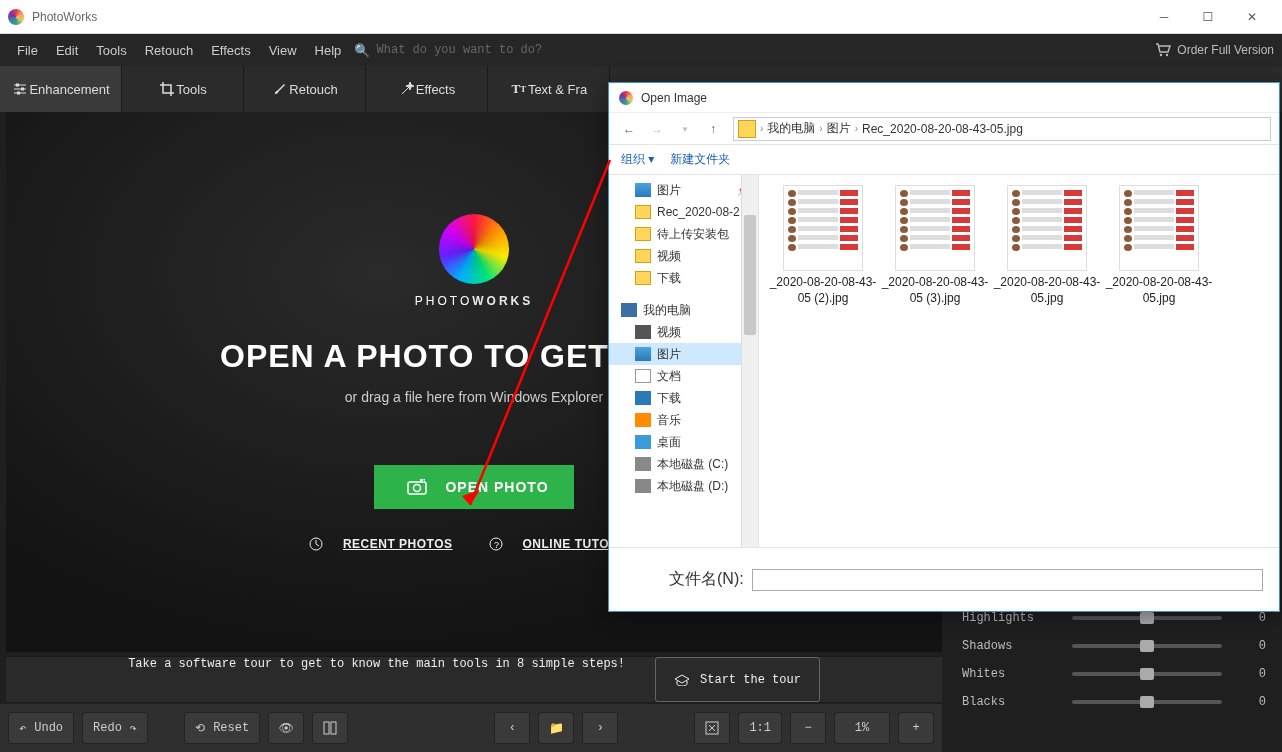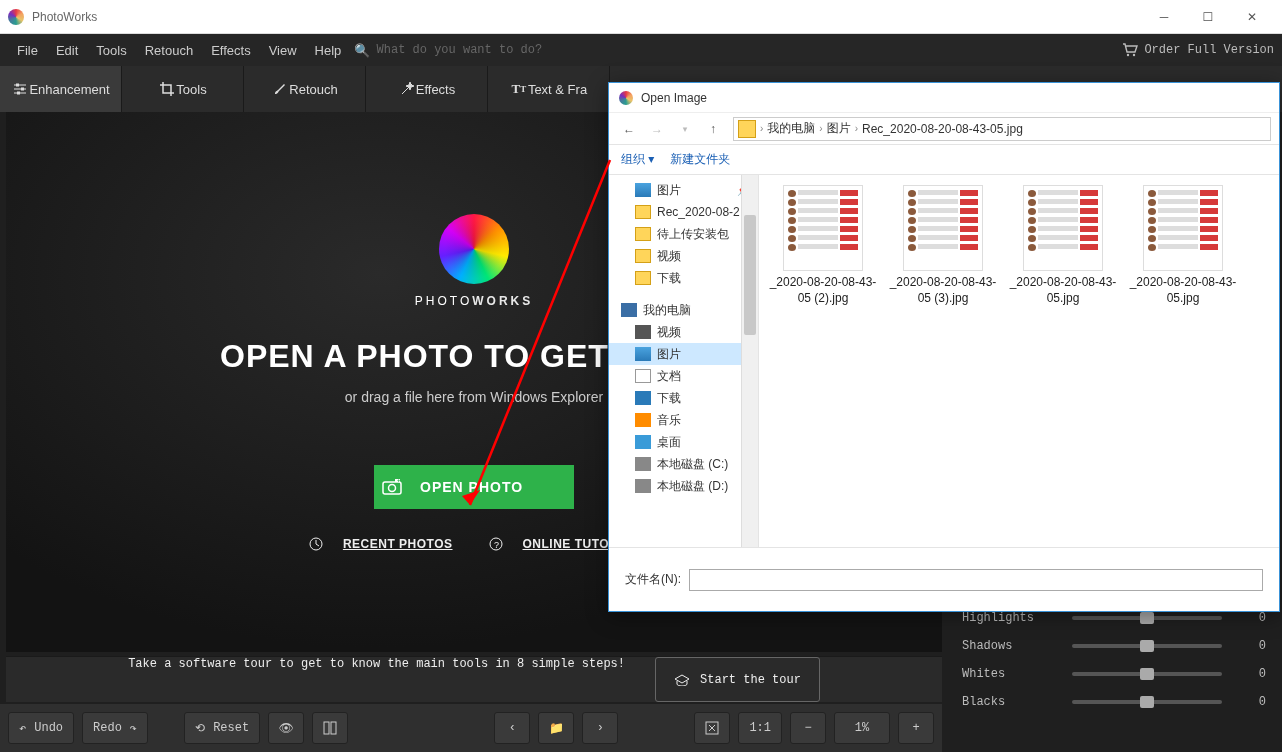--- a/index.html
+++ b/index.html
@@ -10,39 +10,39 @@
 .titlebar .logo { width: 16px; height: 16px; border-radius: 50%; background: conic-gradient(#e63946,#f4a261,#e9c46a,#2a9d8f,#457b9d,#7b2cbf,#e63946); margin-right: 8px; }
 .titlebar .title { font-size: 12px; color: #666; }
 .win-controls { margin-left: auto; display: flex; }
 .win-controls div { width: 44px; height: 34px; display: flex; align-items: center; justify-content: center; color: #555; font-size: 12px; }
 
 
 .menubar { height: 32px; background: #262626; color: #ccc; display: flex; align-items: center; padding: 8px 8px; font-size: 13px; }
 .menubar .mi { padding: 0 9px; cursor: pointer; }
 .menubar .search-ico { margin-left: 4px; color: #888; }
 .menubar .search-pl { color: #666; font-family: "Courier New", monospace; font-size: 12px; margin-left: 6px; }
-.menubar .order { margin-left: auto; display: flex; align-items: center; color: #bbb; font-family: Liberation Mono, monospace; font-size: 12px; }
+.menubar .order { margin-left: auto; display: flex; align-items: center; color: #bbb; font-family: Liberation Sans, sans-serif; font-size: 12px; }
 .menubar .order svg { margin-right: 6px; }
 
 
 .tooltabs { height: 46px; background: #2b2b2b; display: flex; }
 .tooltabs .tab { width: 122px; display: flex; align-items: center; justify-content: center; gap: 0; color: #ddd; font-size: 13px; border-right: 1px solid #1a1a1a; }
 .tooltabs .tab.active { background: #3a3a3a; }
 .tooltabs .tab .ico { width: 18px; height: 18px; display: flex; align-items: center; justify-content: center; }
 
 
 .canvas { position: absolute; top: 112px; left: 6px; right: 340px; bottom: 100px; background: radial-gradient(ellipse at 40% 30%, #2a2a2a 0%, #131313 70%); display:flex; align-items:center; justify-content:center; }
 .canvas-inner { text-align:center; color:#fff; }
 .pw-logo { width:70px; height:70px; margin:0 auto 10px; border-radius:50%; background: conic-gradient(#ff1744,#ff9100,#ffea00,#00e676,#00b0ff,#651fff,#d500f9,#ff1744); position:relative; }
 .pw-logo::after{content:"";position:absolute;inset:0;background:radial-gradient(circle at 50% 50%, rgba(0,0,0,0.15) 0%, transparent 60%);}
 .pw-brand { font-family:"Arial"; font-size:12px; letter-spacing:3px; color:#e8e8e8; font-weight:bold; margin-bottom:30px; }
 .pw-brand span{color:#fff;font-weight:400;}
 .canvas h1 { font-family: "Arial Black", Arial; font-weight: 800; font-size: 32px; letter-spacing: 1px; margin-bottom:14px;}
 .canvas .sub { font-size:14px; color:#ccc; margin-bottom:60px;}
-.open-btn { width:200px; height:44px; background:#2eb24a; color:#fff; display:flex; align-items:center; justify-content:flex-start; gap:10px; margin:0 auto 28px; font-family:Arial; font-weight:bold; font-size:14px; letter-spacing:1px;}
+.open-btn { width:200px; height:44px; background:#2eb24a; color:#fff; display:flex; align-items:center; justify-content:center; gap:10px; margin:0 auto 28px; font-family:Arial; font-weight:bold; font-size:14px; letter-spacing:1px;}
 .open-btn .cam{width:36px;display:flex;justify-content:center;}
 .links { display:flex; gap:36px; justify-content:center; font-size:12px; letter-spacing:0.5px;}
 .links .lk{display:flex;align-items:center;gap:20px;color:#eee;}
 .links .lk span{text-decoration:underline; font-weight:bold;}
 
 
 .rightpanel { position:absolute; right:0; top:600px; width:336px; padding:4px 16px; color:#bbb; font-family:"Courier New",monospace; font-size:12px;}
 .slider-row{display:flex;align-items:center;height:28px;gap:10px;}
 .slider-row .lbl{width:100px;}
 .slider-row .track{flex:1;height:4px;background:linear-gradient(to right,#555,#555);position:relative;border-radius:2px;}
@@ -80,30 +80,30 @@
 .tico.pic{background:linear-gradient(#4aa3df,#2a7ab8);}
 .tico.pc{background:#3a6ea5;}
 .tico.video{background:#555;}
 .tico.doc{background:#fff;border:1px solid #999;}
 .tico.down{background:#2a7ab8;}
 .tico.music{background:#ff8c00;}
 .tico.desk{background:#3a9bd8;}
 .tico.disk{background:#888;}
 .tree-scroll-fake{position:absolute;right:0;top:0;width:17px;bottom:0;background:#f0f0f0;border-left:1px solid #ddd;}
 .tree-scroll-fake .sth{position:absolute;left:2px;right:2px;top:40px;height:120px;background:#c8c8c8;border-radius:2px;}
-.dlg-files{flex:1;padding:10px;display:flex;gap:12px;align-items:flex-start;}
+.dlg-files{flex:1;padding:10px;display:flex;gap:4px;align-items:flex-start;}
 .file-item{width:108px;text-align:center;}
 .file-thumb{width:80px;height:86px;margin:0 auto 4px;border:1px solid #ddd;background:#fff;padding:4px;display:flex;flex-direction:column;gap:2px;}
 .file-thumb .r{height:7px;display:flex;gap:2px;}
 .file-thumb .r .c{width:8px;height:7px;border-radius:50%;background:#8b5a3c;}
 .file-thumb .r .t{flex:1;height:5px;background:#ddd;}
 .file-thumb .r .b{width:18px;height:6px;background:#d63a3a;}
 .file-name{font-size:12px;line-height:1.3;color:#222;word-break:break-all;}
 .dlg-bottom{height:64px;border-top:1px solid #e4e4e4;display:flex;align-items:center;padding:0 16px;gap:8px;}
-.dlg-bottom .lbl{font-size:12px;}
+.dlg-bottom .lbl{font-size:16px;margin-left:44px;}
 .dlg-bottom input{flex:1;height:22px;border:1px solid #aaa;padding:0 4px;}
 
 
 .red-arrow{position:absolute;left:450px;top:150px;pointer-events:none;}
 
 .pin-ico{color:#666;font-size:10px;margin-left:auto;}
 </style>
 </head>
 <body>
 

